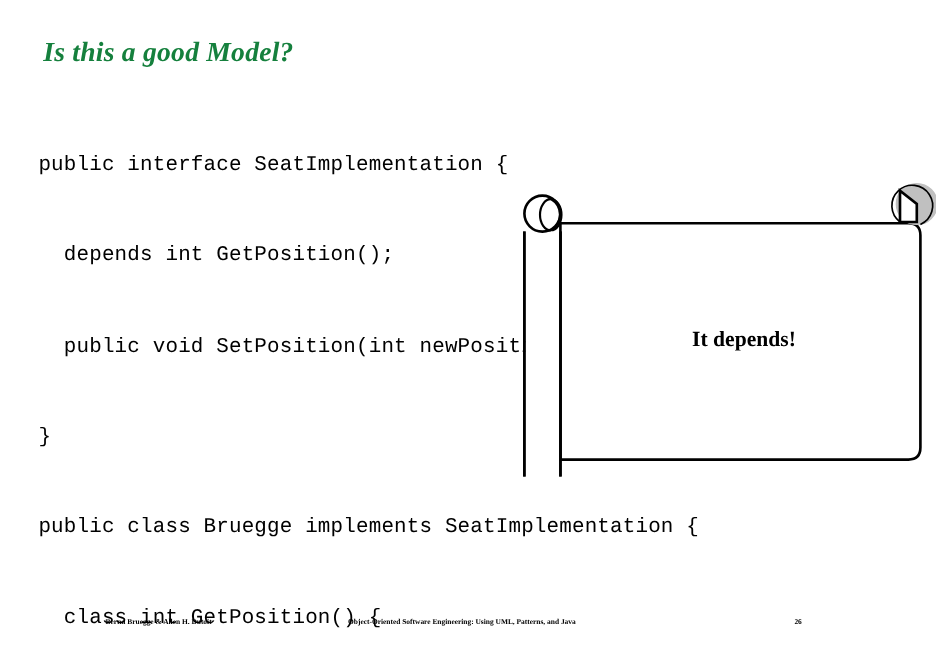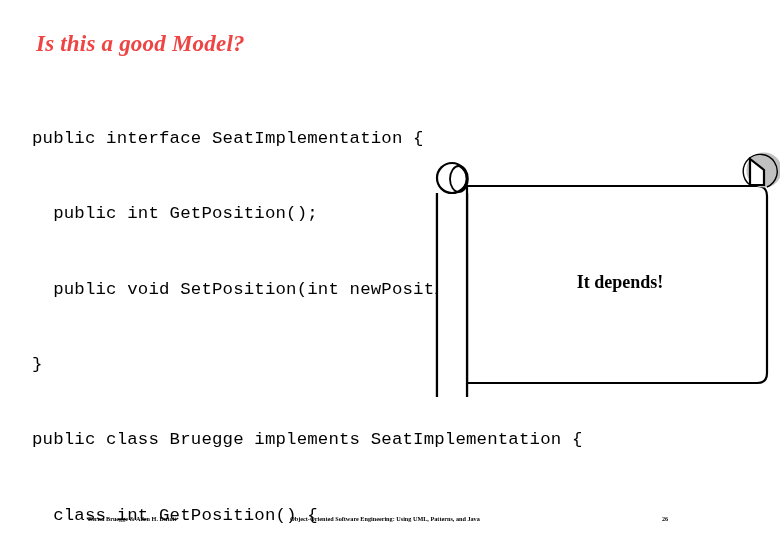--- a/index.html
+++ b/index.html
@@ -23,21 +23,21 @@
   #slide-title {
     position: absolute;
     left: 36px;
     top: 30px;
     width: 700px;
     font-family: "Liberation Serif", serif;
     font-style: italic;
     font-weight: bold;
     font-size: 23px;
     line-height: 28px;
-    color: #ef4444;
+    color: #15803d;
     letter-spacing: 0.2px;
     white-space: pre;
   }
 
   
   #code-block {
     position: absolute;
     left: 32px;
     top: 76px;
     width: 720px;
@@ -118,21 +118,21 @@
 </style>
 </head>
 <body>
 
 <div id="slide">
 
   <div id="slide-title">Is this a good Model?</div>
 
   <div id="code-block">
     <span class="code-line">public interface SeatImplementation {</span>
-    <span class="code-line">  public int GetPosition();</span>
+    <span class="code-line">  depends int GetPosition();</span>
     <span class="code-line">  public void SetPosition(int newPosition);</span>
     <span class="code-line">}</span>
     <span class="code-line">public class Bruegge implements SeatImplementation {</span>
     <span class="code-line">  class int GetPosition() {</span>
     
     
     
     
     
     

